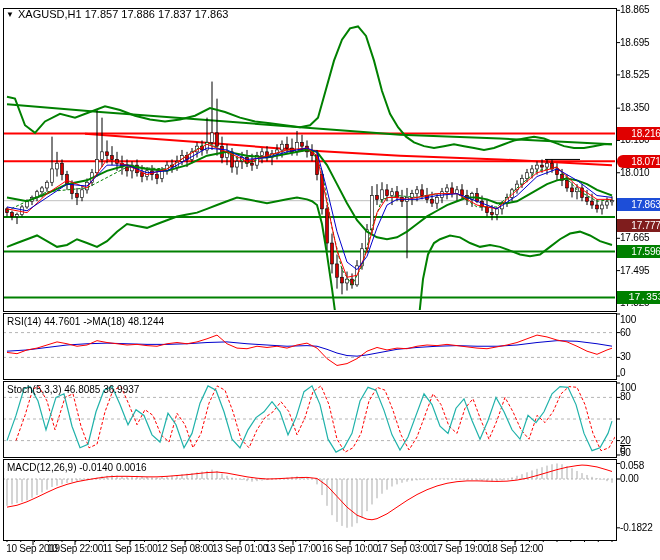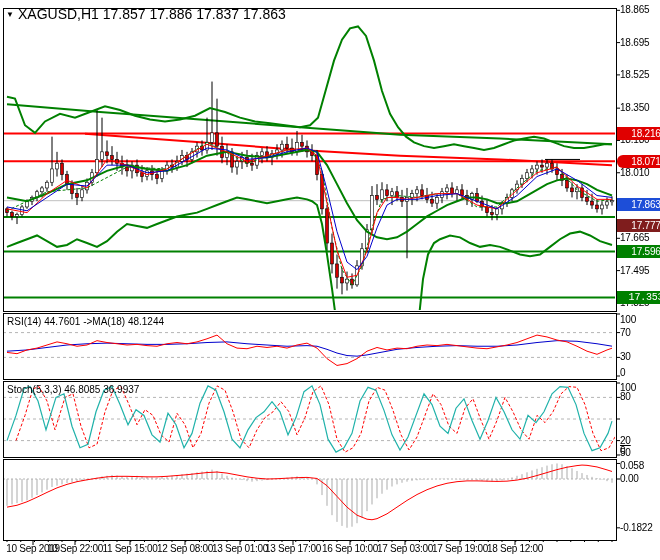--- a/index.html
+++ b/index.html
@@ -5,21 +5,21 @@
   html,body{margin:0;padding:0;background:#ffffff;}
   #app{position:relative;width:660px;height:560px;background:#fff;overflow:hidden;
        font-family:"Liberation Sans",sans-serif;-webkit-font-smoothing:none;}
   #chart-svg{position:absolute;left:0;top:0;}
   .ovl{position:absolute;color:#000;font-size:10px;line-height:11px;white-space:nowrap;}
   .panel-label{font-size:10px;color:#000;}
   .axis-lab{left:620px;font-size:10px;letter-spacing:-0.2px;}
   .badge{position:absolute;left:617px;width:58px;height:13px;line-height:13px;
          font-size:10px;color:#fff;text-align:center;letter-spacing:-0.2px;}
   .time-lab{top:543px;transform:translateX(-50%);font-size:10px;letter-spacing:-0.3px;}
-  #title-row{left:18px;top:9px;font-size:14px;text-align:center;}
+  #title-row{left:18px;top:9px;font-size:11px;text-align:center;}
   #sym-arrow{position:absolute;left:6px;top:9px;font-size:8px;}
 </style>
 </head>
 <body>
 
 <div id="app">
   <svg id="chart-svg" width="660" height="560">
       <rect x="3.5" y="8.5" width="613" height="303" fill="#fff" stroke="#000000" stroke-width="1"></rect>
       <rect x="3.5" y="313.5" width="613" height="66" fill="#fff" stroke="#000000" stroke-width="1"></rect>
       <rect x="3.5" y="381.5" width="613" height="76" fill="#fff" stroke="#000000" stroke-width="1"></rect>
@@ -515,39 +515,40 @@
       <line x1="293" y1="540" x2="293" y2="545" stroke="#000" stroke-width="1"></line>
       <line x1="350" y1="540" x2="350" y2="545" stroke="#000" stroke-width="1"></line>
       <line x1="405" y1="540" x2="405" y2="545" stroke="#000" stroke-width="1"></line>
       <line x1="460" y1="540" x2="460" y2="545" stroke="#000" stroke-width="1"></line>
       <line x1="515" y1="540" x2="515" y2="545" stroke="#000" stroke-width="1"></line>
     </svg>
   <span id="sym-arrow" class="ovl">▼</span>
   <div id="title-row" class="ovl">XAGUSD,H1 17.857 17.886 17.837 17.863</div>
   <div class="ovl panel-label" style="left:7px;top:316px;">RSI(14) 44.7601  -&gt;MA(18) 48.1244</div>
   <div class="ovl panel-label" style="left:7px;top:384px;">Stoch(5,3,3) 46.8085 36.9937</div>
+  <div class="ovl panel-label" style="left:7px;top:462px;">MACD(12,26,9) -0.0140 0.0016</div>
   <div id="labels-layer">
       <div class="ovl axis-lab" style="left: 620px; top: 4.3px;">18.865</div>
       <div class="ovl axis-lab" style="left: 620px; top: 36.6px;">18.695</div>
       <div class="ovl axis-lab" style="left: 620px; top: 68.9px;">18.525</div>
       <div class="ovl axis-lab" style="left: 620px; top: 102.15px;">18.350</div>
       <div class="ovl axis-lab" style="left: 620px; top: 134.45px;">18.180</div>
       <div class="ovl axis-lab" style="left: 620px; top: 166.75px;">18.010</div>
       <div class="ovl axis-lab" style="left: 620px; top: 200px;">17.835</div>
       <div class="ovl axis-lab" style="left: 620px; top: 232.3px;">17.665</div>
       <div class="ovl axis-lab" style="left: 620px; top: 264.6px;">17.495</div>
       <div class="ovl axis-lab" style="left: 620px; top: 296.9px;">17.325</div>
       <div class="badge" style="left: 617px; top: 127.11px; background: rgb(224, 0, 0);">18.216</div>
       <div class="badge" style="left: 617px; top: 154.66px; background: rgb(224, 0, 0); border-radius: 6px;">18.071</div>
       <div class="badge" style="left: 617px; top: 198px; background: #1d4ed8;">17.863</div>
       <div class="badge" style="left: 617px; top: 219px; background: #7f1d1d;">17.777</div>
       <div class="badge" style="left: 617px; top: 244.91px; background: rgb(0, 128, 0);">17.596</div>
       <div class="badge" style="left: 617px; top: 291.08px; background: rgb(0, 128, 0); font-family: Liberation Mono, monospace;">17.353</div>
       <div class="ovl axis-lab" style="left: 620px; top: 314px;">100</div>
-      <div class="ovl axis-lab" style="left: 620px; top: 326.6px;">70</div>
+      <div class="ovl axis-lab" style="left: 620px; top: 326.6px;">60</div>
       <div class="ovl axis-lab" style="left: 620px; top: 351.4px;">30</div>
       <div class="ovl axis-lab" style="left: 620px; top: 367px;">0</div>
       <div class="ovl axis-lab" style="left: 620px; top: 382px;">100</div>
       <div class="ovl axis-lab" style="left: 620px; top: 391.4px;">80</div>
       <div class="ovl axis-lab" style="left: 620px; top: 413px; margin-top: 34px;">50</div>
       <div class="ovl axis-lab" style="left: 620px; top: 434.6px; text-decoration: underline;">20</div>
       <div class="ovl axis-lab" style="left: 620px; top: 445px;">0</div>
       <div class="ovl axis-lab" style="left: 620px; top: 460px;">0.058</div>
       <div class="ovl axis-lab" style="left: 620px; top: 473px;">0.00</div>
       <div class="ovl axis-lab" style="left: 620px; top: 521.83px;">-0.1822</div>

